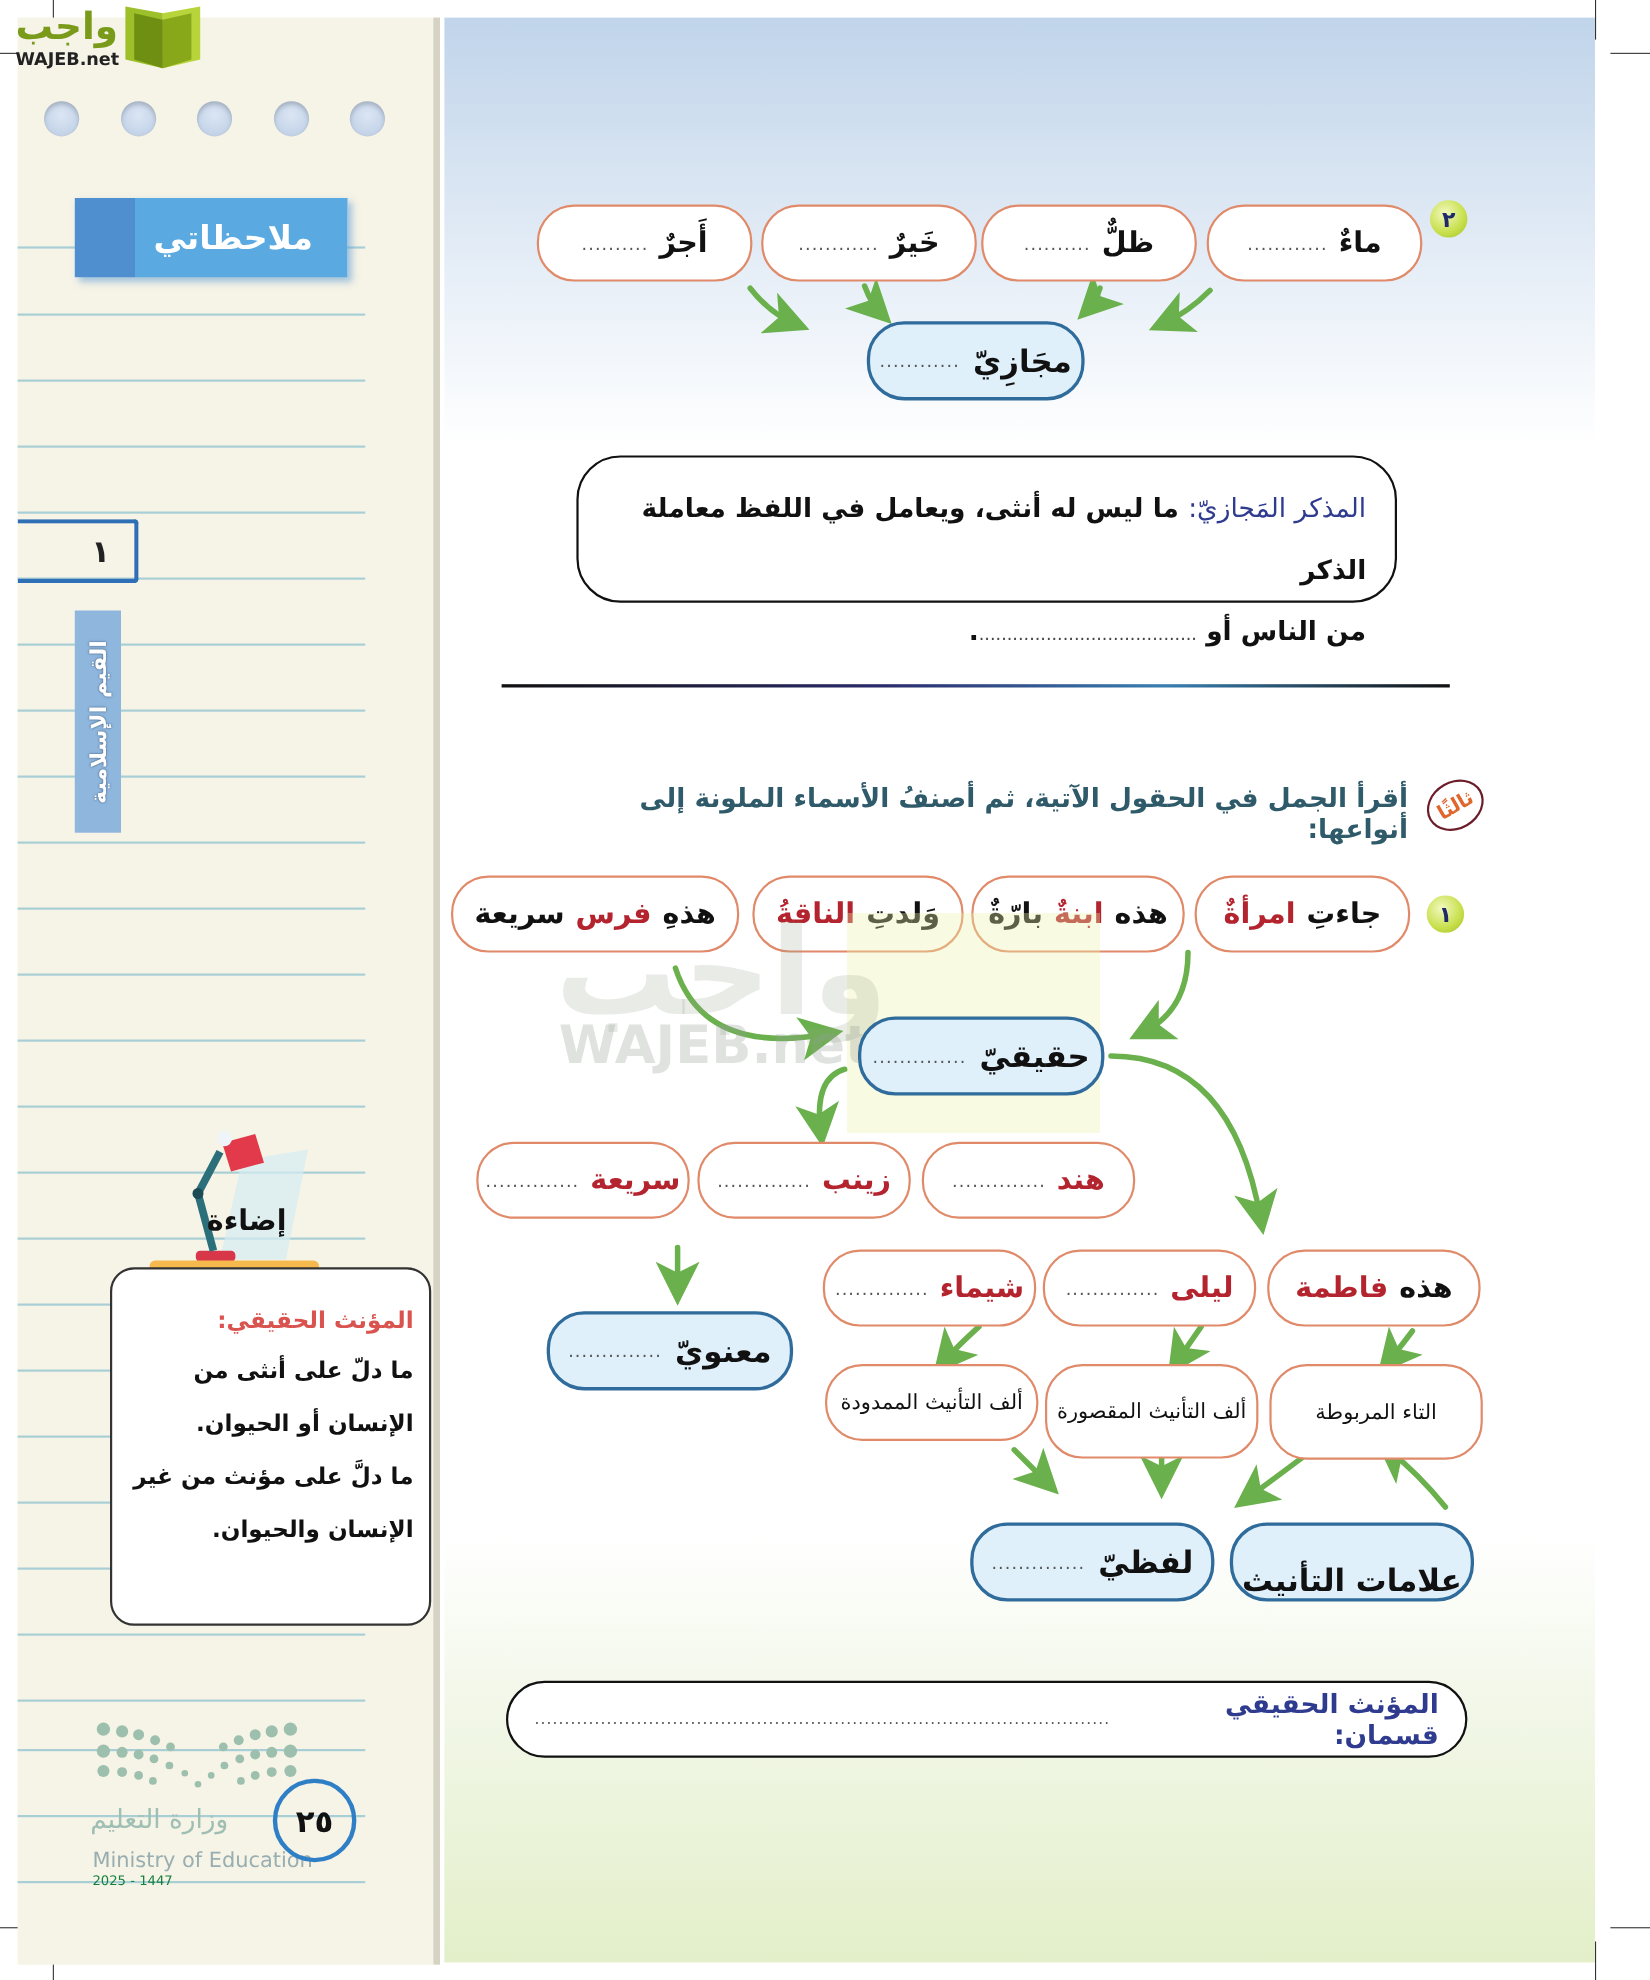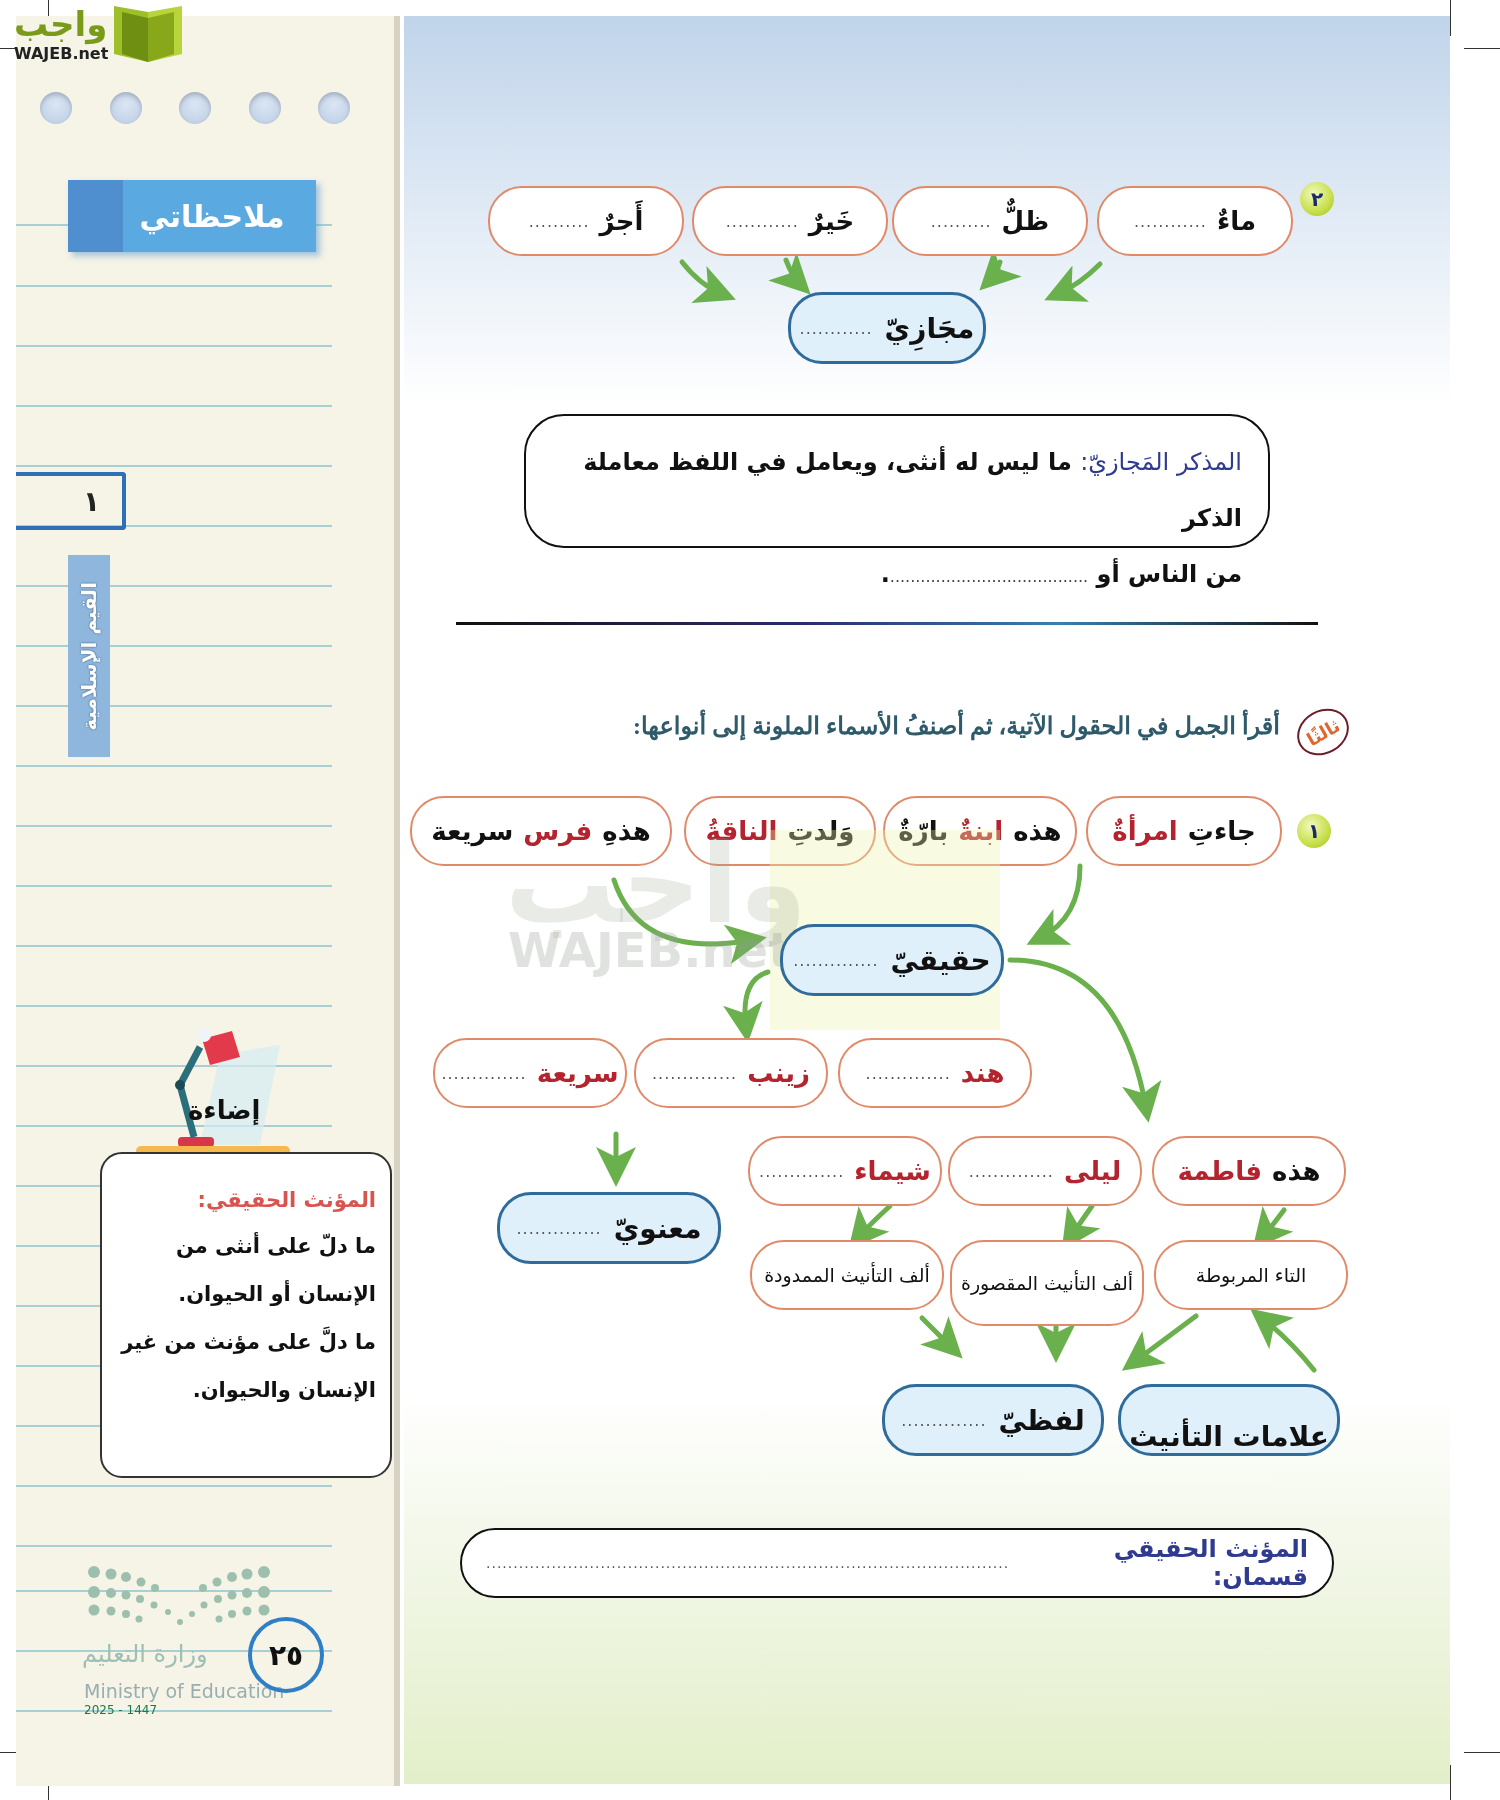--- a/index.html
+++ b/index.html
@@ -114,21 +114,21 @@
   .def-box .term { color: #2f3b8f; font-weight: normal; }
   .def-box .dots { color: #444; font-weight: normal; font-size: 16px; }
 
   .divider {
     position: absolute; left: 456px; top: 622px; width: 862px; height: 3px;
     background: linear-gradient(90deg, #111 0%, #2b2b6b 40%, #3a7fb0 70%, #111 100%);
   }
 
   .instr {
     position: absolute; left: 540px; top: 712px; width: 740px; text-align: right;
-    direction: rtl; font-size: 24px; font-weight: bold; color: #2f5a6a; font-family: Liberation Serif, serif;
+    direction: rtl; font-size: 24px; font-weight: bold; color: #2f5a6a;
   }
   .third-badge {
     position: absolute; left: 1296px; top: 710px; width: 54px; height: 44px;
     border: 2px solid #6b1d2a; border-radius: 50%;
     display: flex; align-items: center; justify-content: center;
     font-size: 18px; font-weight: bold; color: #e0662e; transform: rotate(-30deg); direction: rtl;
   }
 
   .summary-box {
     position: absolute; left: 460px; top: 1528px; width: 874px; height: 70px;
@@ -415,21 +415,21 @@
 </div>
 <div class="pill" style="left:948px;top:1136px;width:194px;height:70px;">
   <span class="red">ليلى</span>
   <span class="dots">..............</span>
 </div>
 <div class="pill" style="left:748px;top:1136px;width:194px;height:70px;">
   <span class="red">شيماء</span>
   <span class="dots">..............</span>
 </div>
 
-<div class="pill small" style="left:1154px;top:1240px;width:194px;height:70px;">
+<div class="pill small" style="left:1154px;top:1240px;width:194px;height:87px;">
   <span>التاء المربوطة</span>
 </div>
 <div class="pill small" style="left:950px;top:1240px;width:194px;height:86px;">
   <span>ألف التأنيث المقصورة</span>
 </div>
 <div class="pill small" style="left:750px;top:1240px;width:194px;height:70px;">
   <span>ألف التأنيث الممدودة</span>
 </div>
 
 <div class="blue-pill" style="left:1118px;top:1384px;width:222px;height:72px;align-items:flex-end;">

